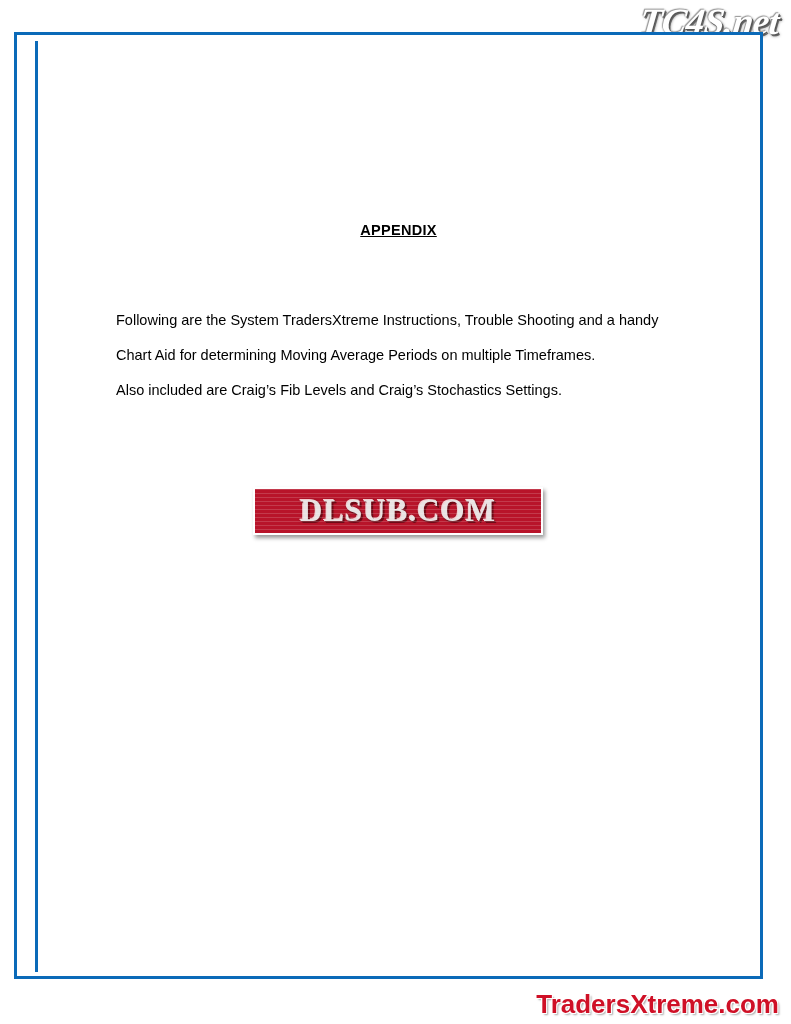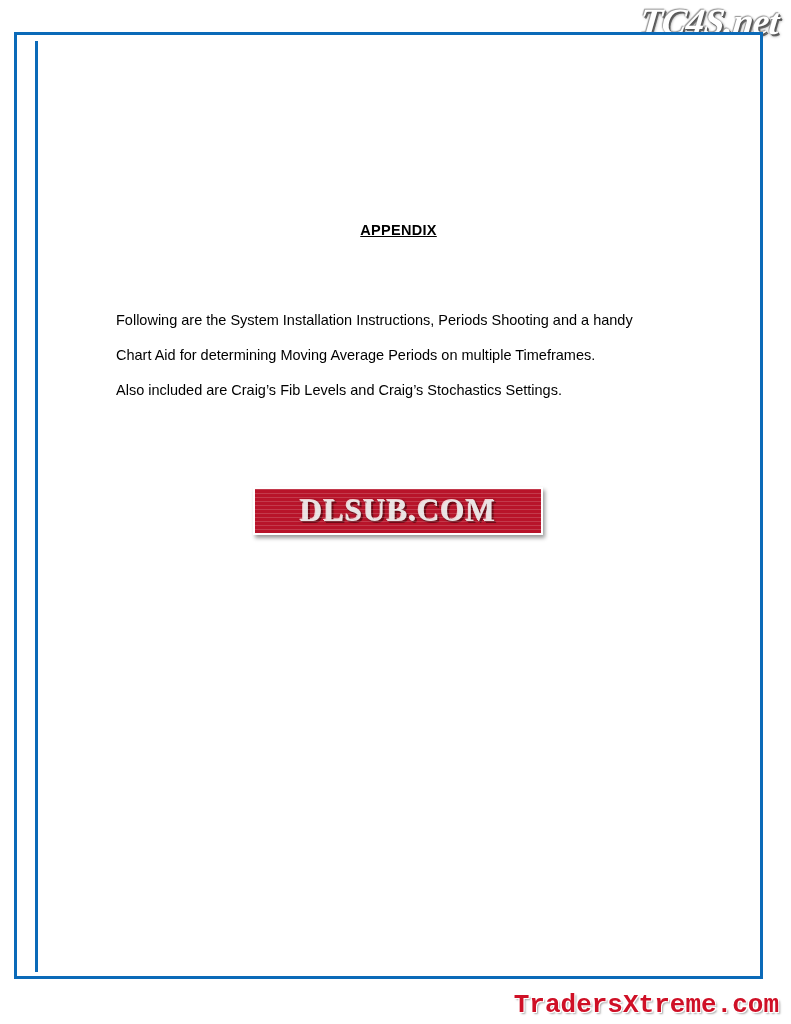--- a/index.html
+++ b/index.html
@@ -93,21 +93,21 @@
       -1px -1px 1px #999, 0 0 2px #888,
        2px 2px 3px rgba(0,0,0,0.45);
     transform: skewX(-6deg);
     white-space: nowrap;
   }
 
   #wm-traders {
     position: absolute;
     right: 12px;
     bottom: 4px;
-    font-family: Liberation Mono, monospace;
+    font-family: Liberation Sans, sans-serif;
     font-size: 26px;
     font-weight: bold;
     color: #cf1026;
     white-space: nowrap;
     text-shadow:
       1px 1px 0 #ffffff,
       -1px -1px 0 #ffffff,
       1px -1px 0 #ffffff,
       -1px 1px 0 #ffffff,
       2px 2px 2px rgba(0,0,0,0.35);
@@ -161,21 +161,21 @@
 
 <div id="page-frame">
   <div id="page-frame-inner"></div>
 
   <div id="doc-body">
 
     <div class="doc-heading">
       <span>APPENDIX</span>
     </div>
 
-    <div class="doc-para" id="para-line-1">Following are the System Installation Instructions, Periods Shooting and a handy</div>
+    <div class="doc-para" id="para-line-1">Following are the System TradersXtreme Instructions, Trouble Shooting and a handy</div>
 
     <div class="doc-para" id="para-line-3">Also included are Craig’s Fib Levels and Craig’s Stochastics Settings.</div>
 
     <div class="doc-para" id="para-line-2">Chart Aid for determining Moving Average Periods on multiple Timeframes.</div>
 
   </div>
 </div>
 
 <div id="wm-dlsub">
   <div id="wm-dlsub-text">DLSUB.COM</div>

